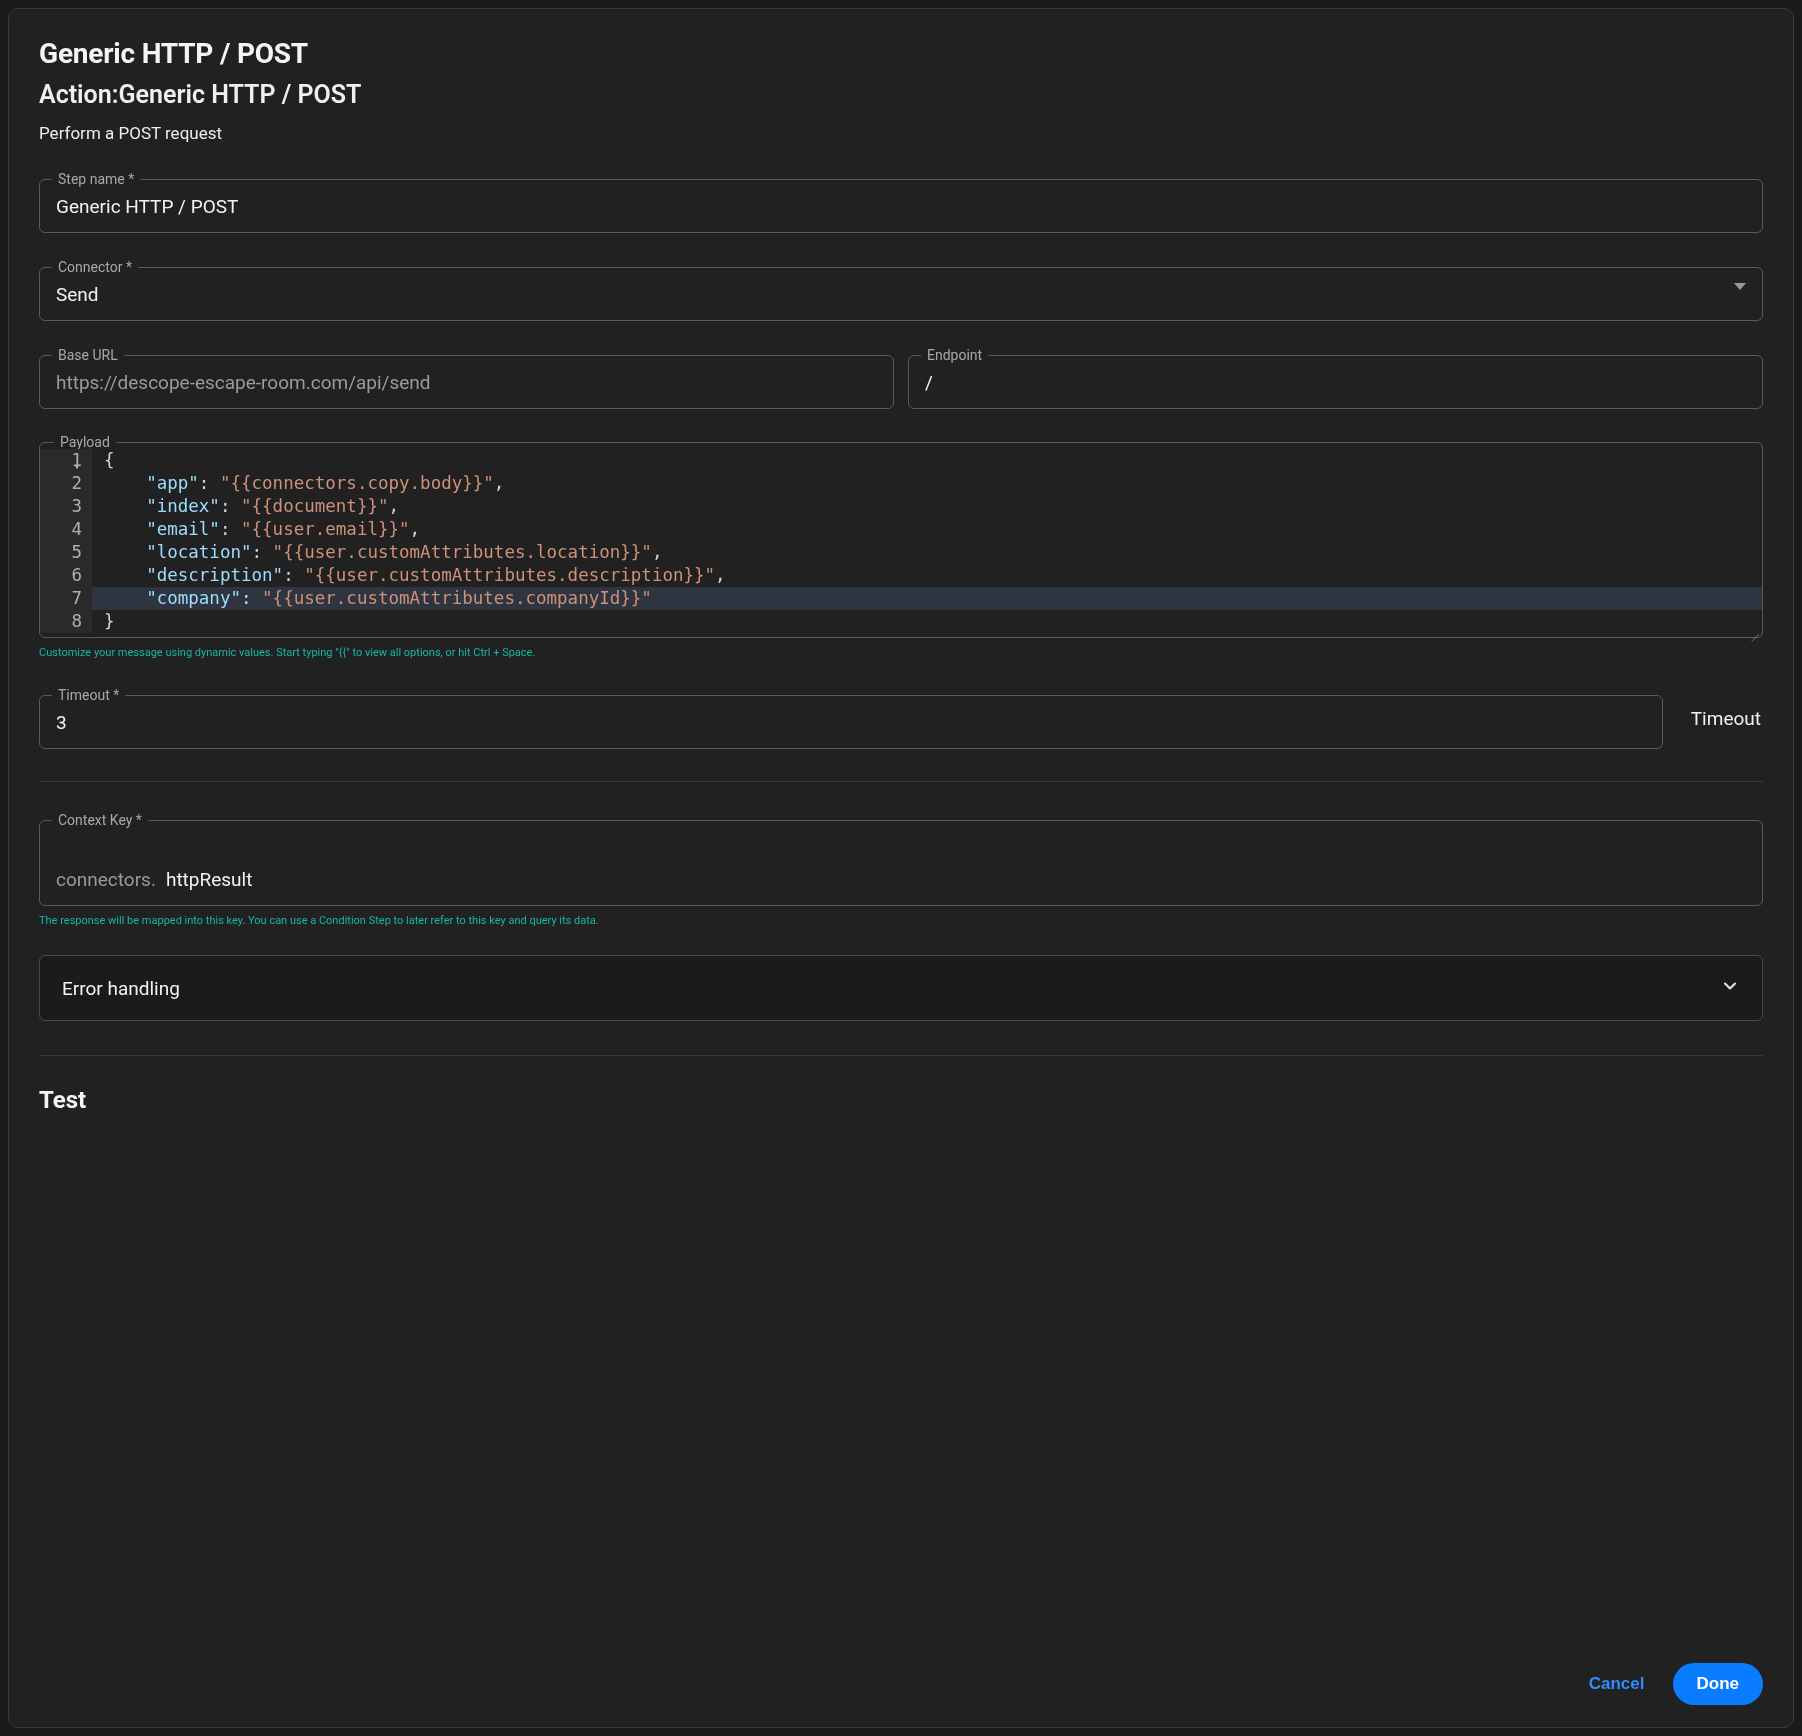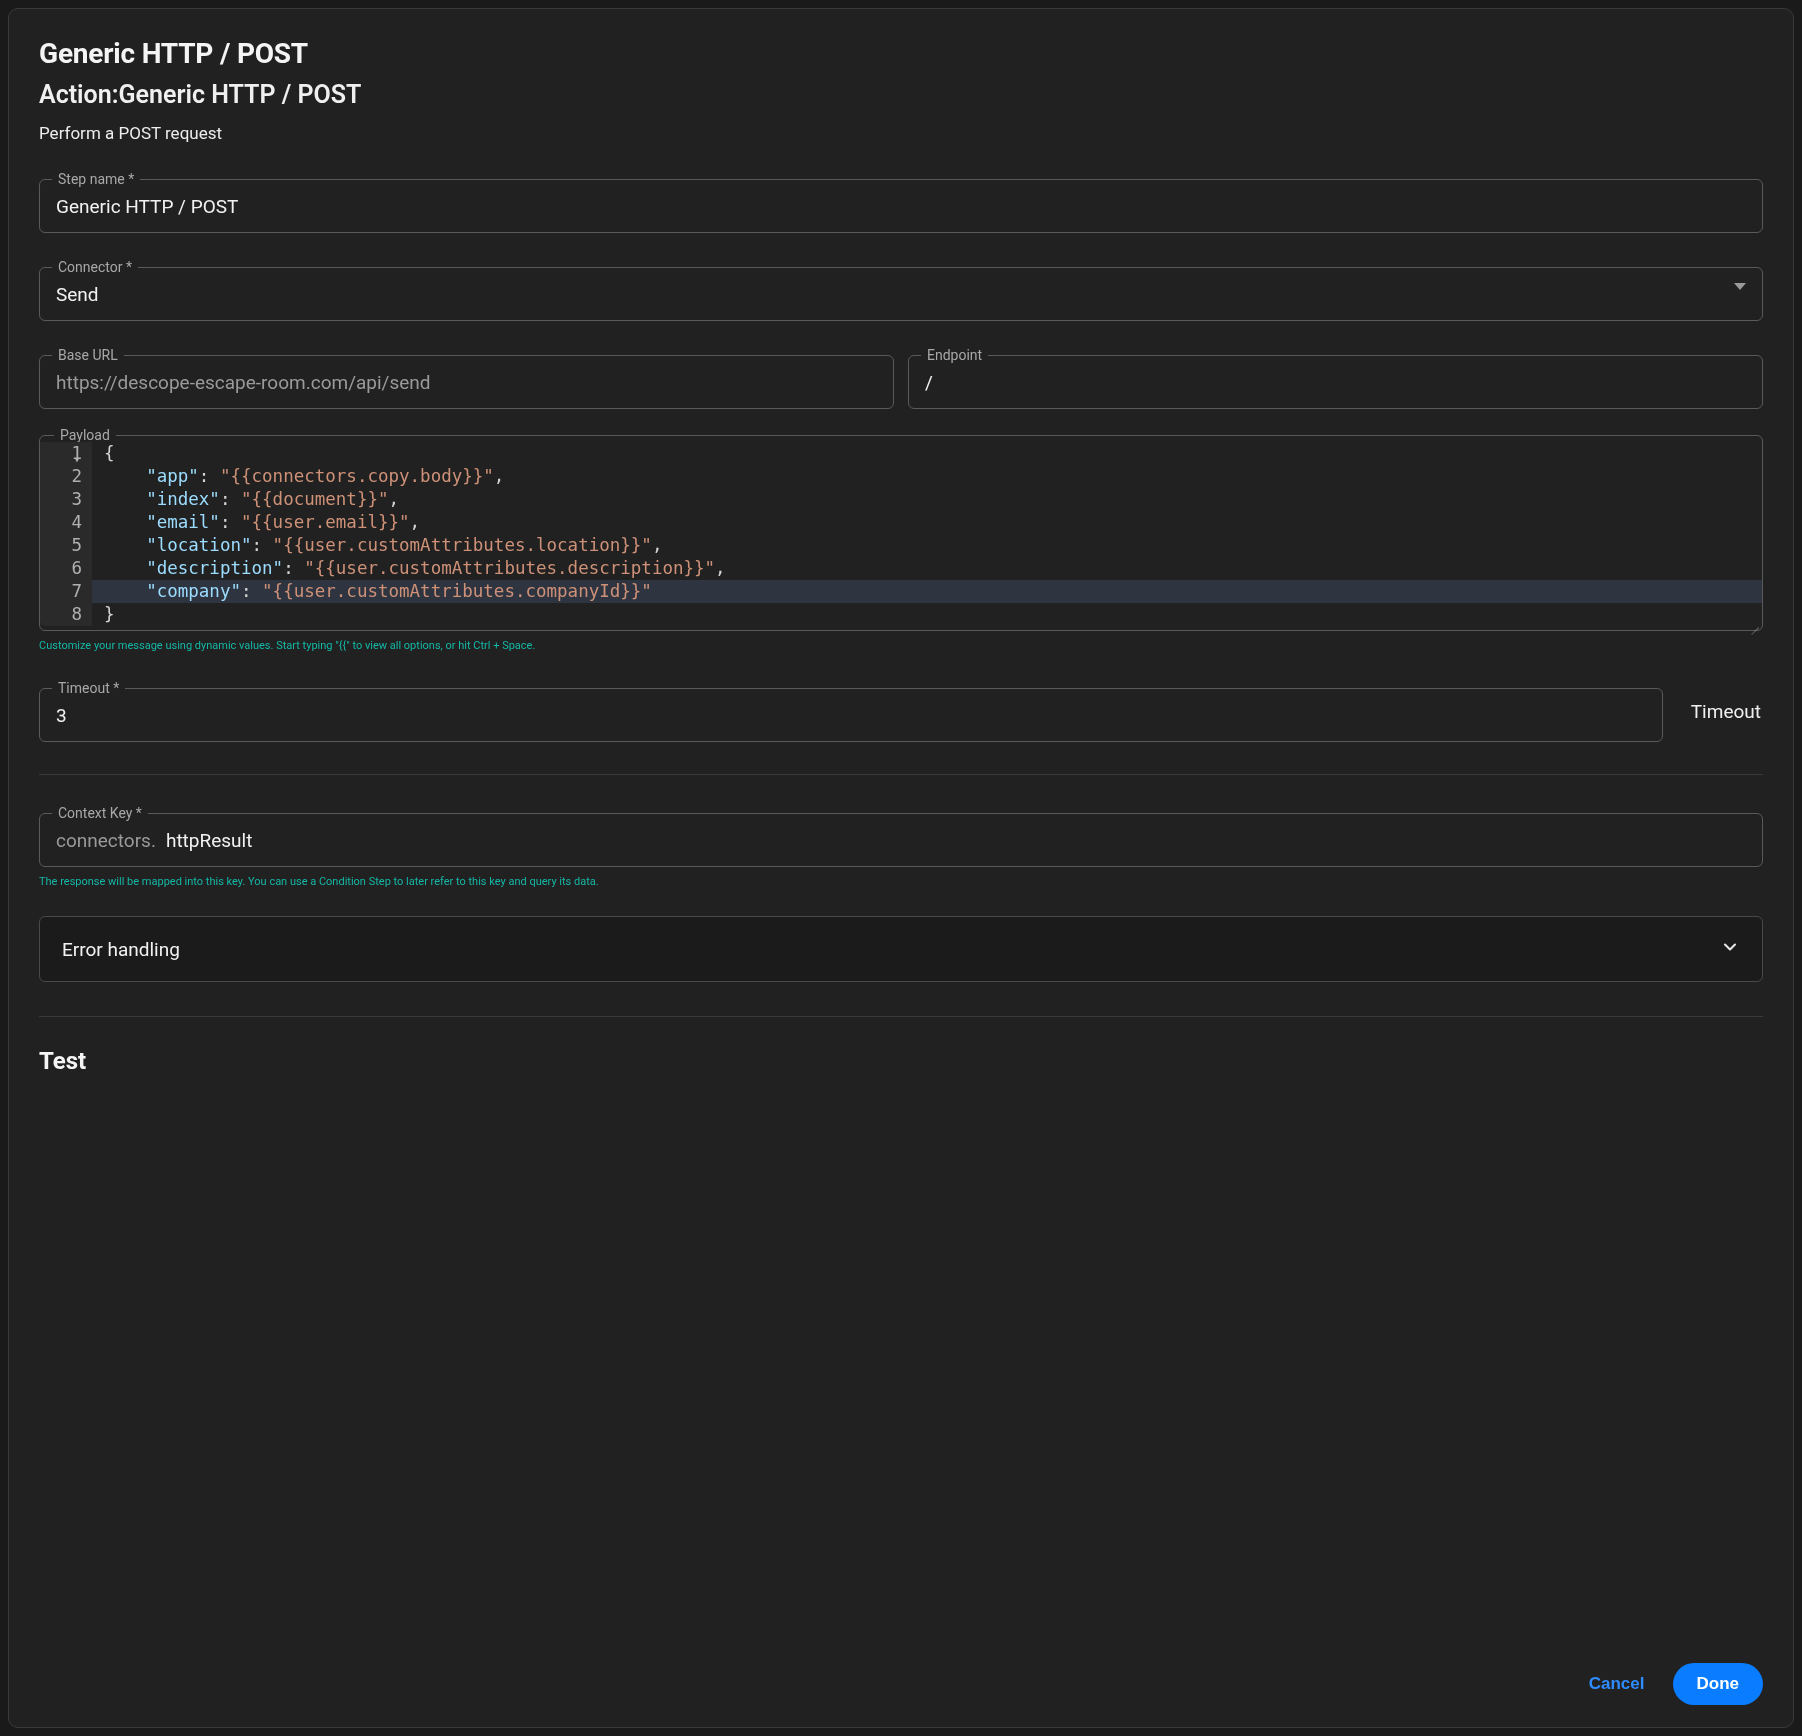--- a/index.html
+++ b/index.html
@@ -33,21 +33,21 @@
     color: #f0f0f0;
     margin-bottom: 14px;
   }
   .description {
     font-size: 17px;
     color: #ededed;
     margin-bottom: 28px;
   }
   .field-group { position: relative; margin-bottom: 26px; }
   .row { display: flex; gap: 14px; margin-bottom: 26px; }
-  .row .field-group { margin-bottom: 0; flex: 1; }
+  .row .field-group { margin-bottom: 7px; flex: 1; }
   fieldset.fs {
     border: 1px solid #5a5a5a;
     border-radius: 6px;
     padding: 0;
     position: relative;
   }
   fieldset.fs legend {
     font-size: 14px;
     color: #a8a8a8;
     padding: 0 6px;
@@ -138,21 +138,21 @@
     color: #14b8a6;
     margin-bottom: 28px;
   }
 
   .timeout-row { display:flex; align-items:center; gap: 28px; margin-bottom: 26px;}
   .timeout-row fieldset.fs { flex: 1; }
   .timeout-unit { font-size: 19px; color: #f0f0f0; padding-right: 2px;}
 
   .divider { height:1px; background:#3a3a3a; margin: 6px 0 30px 0; }
 
-  .ctx-input-wrap { display:flex; align-items: flex-end; padding: 8px 16px 14px 16px; gap: 10px;}
+  .ctx-input-wrap { display:flex; align-items: flex-end; padding: 8px 16px 14px 16px; gap: 10px; margin-top: 32px;}
   .ctx-prefix { font-size: 19px; color: #9a9a9a; }
   .ctx-value { font-size: 19px; color: #f2f2f2; border:none; background:transparent; outline:none; font-family:inherit; flex:1;}
 
   .accordion {
     border: 1px solid #494949;
     background: #1b1b1b;
     border-radius: 6px;
     display:flex;
     align-items:center;
     justify-content:space-between;

